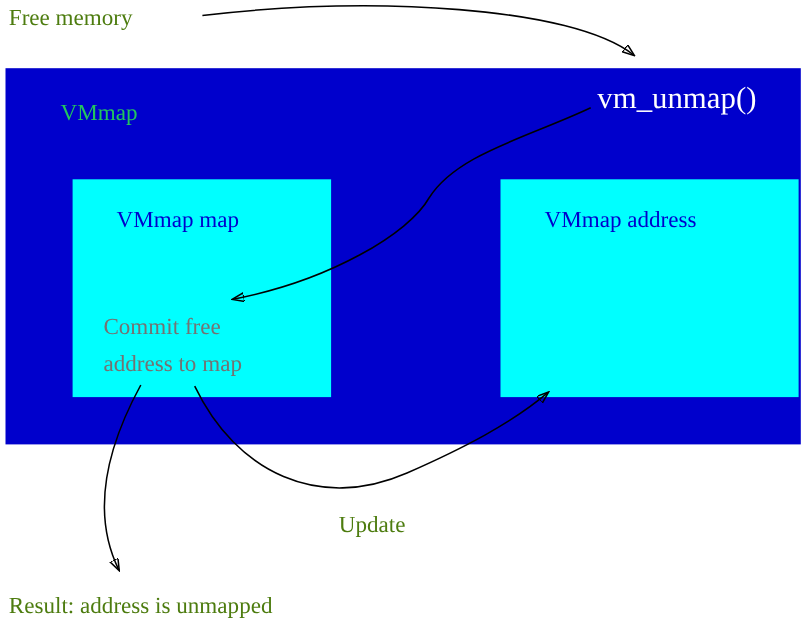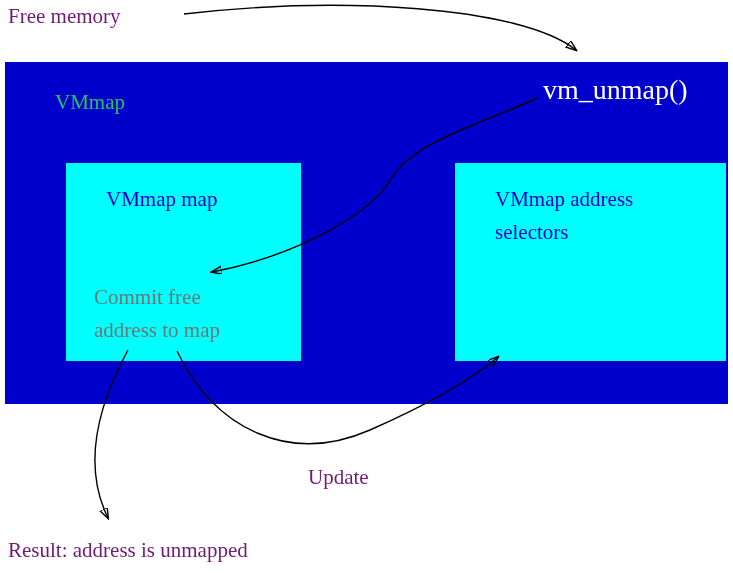--- a/index.html
+++ b/index.html
@@ -12,21 +12,21 @@
     position: relative;
     width: 733px;
     height: 573px;
     background: #ffffff;
     overflow: hidden;
   }
   .txt {
     position: absolute;
     font-size: 21px;
     line-height: 24px;
-    color: #701a75;
+    color: #4d7c0f;
     white-space: nowrap;
   }
   .free-memory { left: 8px; top: 4px; }
   .vmmap-box {
     position: absolute;
     left: 5px;
     top: 62px;
     width: 723px;
     height: 342px;
     background: #0000cc;
@@ -109,21 +109,20 @@
       <div class="inner-title">VMmap map</div>
       <div class="inner-note">
         <div>Commit free</div>
         <div>address to map</div>
       </div>
     </div>
 
     <div class="inner-box right">
       <div class="inner-title">
         <div>VMmap address</div>
-        <div>selectors</div>
       </div>
     </div>
   </div>
 
   <div class="txt update-label">
     <div>Update</div>
   </div>
 
   <div class="txt result-label">Result: address is unmapped</div>
 

